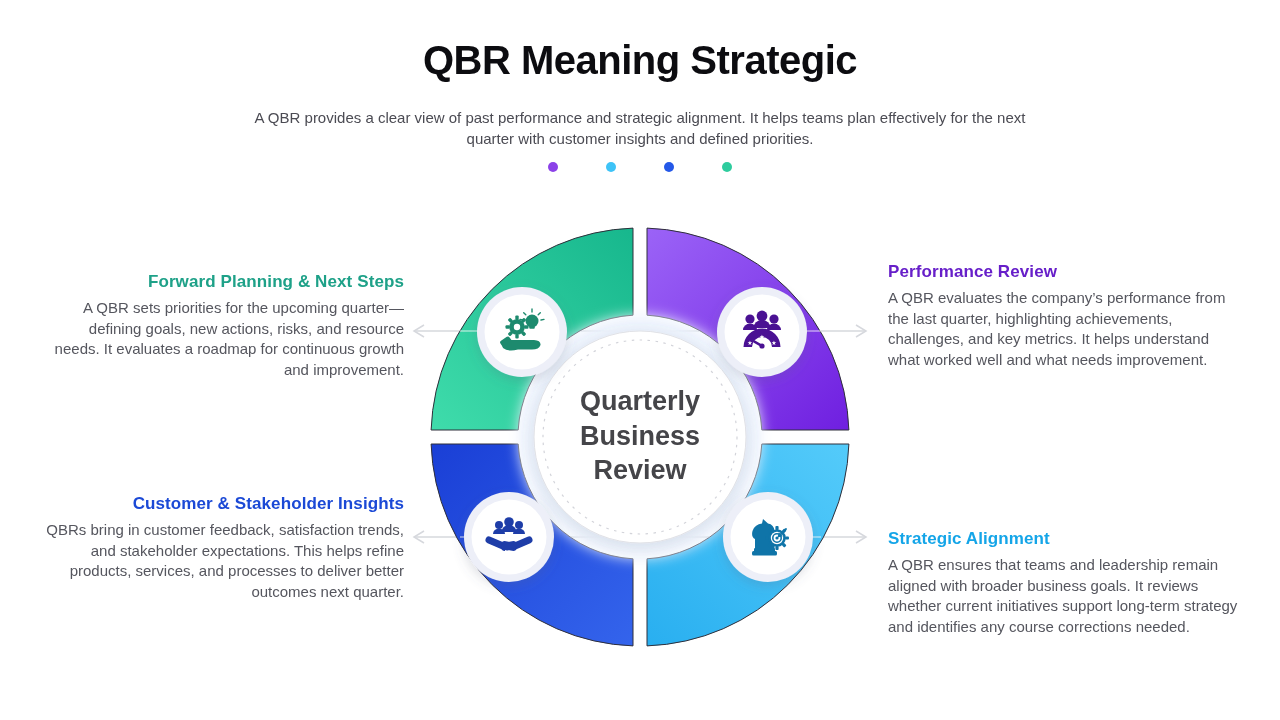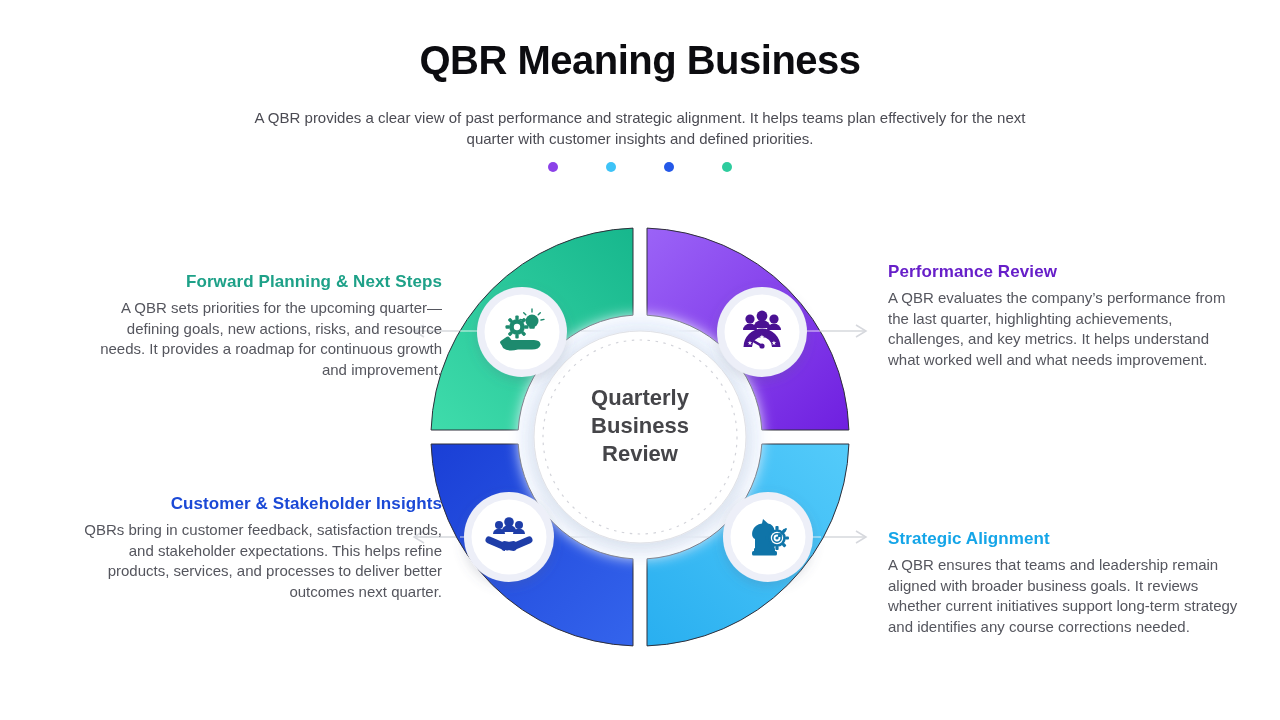--- a/index.html
+++ b/index.html
@@ -7,37 +7,37 @@
         font-family:"Liberation Sans","DejaVu Sans",sans-serif;}
   .title{position:absolute;top:38px;left:0;width:1280px;text-align:center;margin:0;
          font-size:40px;font-weight:800;color:#0c0c10;letter-spacing:-0.5px;}
   .subtitle{position:absolute;top:107px;left:230px;width:820px;text-align:center;margin:0;
             font-size:15px;line-height:21px;color:#4b4b53;}
   .dots{position:absolute;top:162px;left:0;width:1280px;display:flex;justify-content:center;
         align-items:center;gap:48px;}
   .dot{width:10px;height:10px;border-radius:50%;display:inline-block;}
   .diagram-svg{position:absolute;left:405px;top:202px;width:470px;height:470px;}
   .center-label{position:absolute;left:525px;top:384px;width:230px;text-align:center;
-                font-size:22px;line-height:1.28;font-weight:700;color:#454549;white-space:pre-line;}
+                font-size:27px;line-height:1.28;font-weight:700;color:#454549;white-space:pre-line;}
   .tb{position:absolute;}
   .tb h2{margin:0 0 6px 0;font-size:17px;line-height:1.2;font-weight:700;letter-spacing:0.1px;}
   .tb p{margin:0;font-size:15px;line-height:1.37;color:#55565e;}
-  .tb-left{right:838px;width:360px;text-align:right;}
+  .tb-left{right:876px;width:360px;text-align:right;}
   .tb-right{left:888px;width:350px;text-align:left;}
   .tb-l1{top:272px;}
   .tb-l2{top:494px;}
   .tb-r1{top:262px;}
   .tb-r2{top:485px;margin-top:44px;}
 </style>
 </head>
 <body>
 
 <div class="page">
 
-  <h1 class="title">QBR Meaning Business</h1>
+  <h1 class="title">QBR Meaning Strategic</h1>
   <p class="subtitle">A QBR provides a clear view of past performance and strategic alignment. It helps teams plan effectively for the next quarter with customer insights and defined priorities.</p>
 
   <div class="dots">
     <span class="dot" style="background: rgb(139, 65, 232);"></span>
     <span class="dot" style="background: rgb(62, 195, 247);"></span>
     <span class="dot" style="background: rgb(36, 88, 232);"></span>
     <span class="dot" style="background: rgb(46, 204, 158);"></span>
   </div>
 
   <svg class="diagram-svg" viewBox="0 0 470 470">
@@ -202,21 +202,21 @@
       </g>
     </g>
   </svg>
 
   <div class="center-label">Quarterly
 Business
 Review</div>
 
   <section class="tb tb-left tb-l1">
     <h2 style="color: rgb(30, 161, 136);">Forward Planning &amp; Next Steps</h2>
-    <p>A QBR sets priorities for the upcoming quarter—defining goals, new actions, risks, and resource needs. It provides a roadmap for continuous growth and improvement.</p>
+    <p>A QBR sets priorities for the upcoming quarter—defining goals, new actions, risks, and resource needs. It evaluates a roadmap for continuous growth and improvement.</p>
   </section>
 
   <section class="tb tb-right tb-r1">
     <h2 style="color: rgb(103, 31, 201);">Performance Review</h2>
     <p>A QBR evaluates the company’s performance from the last quarter, highlighting achievements, challenges, and key metrics. It helps understand what worked well and what needs improvement.</p>
   </section>
 
   <section class="tb tb-left tb-l2">
     <h2 style="color: rgb(27, 73, 214);">Customer &amp; Stakeholder Insights</h2>
     <p>QBRs bring in customer feedback, satisfaction trends, and stakeholder expectations. This helps refine products, services, and processes to deliver better outcomes next quarter.</p>

